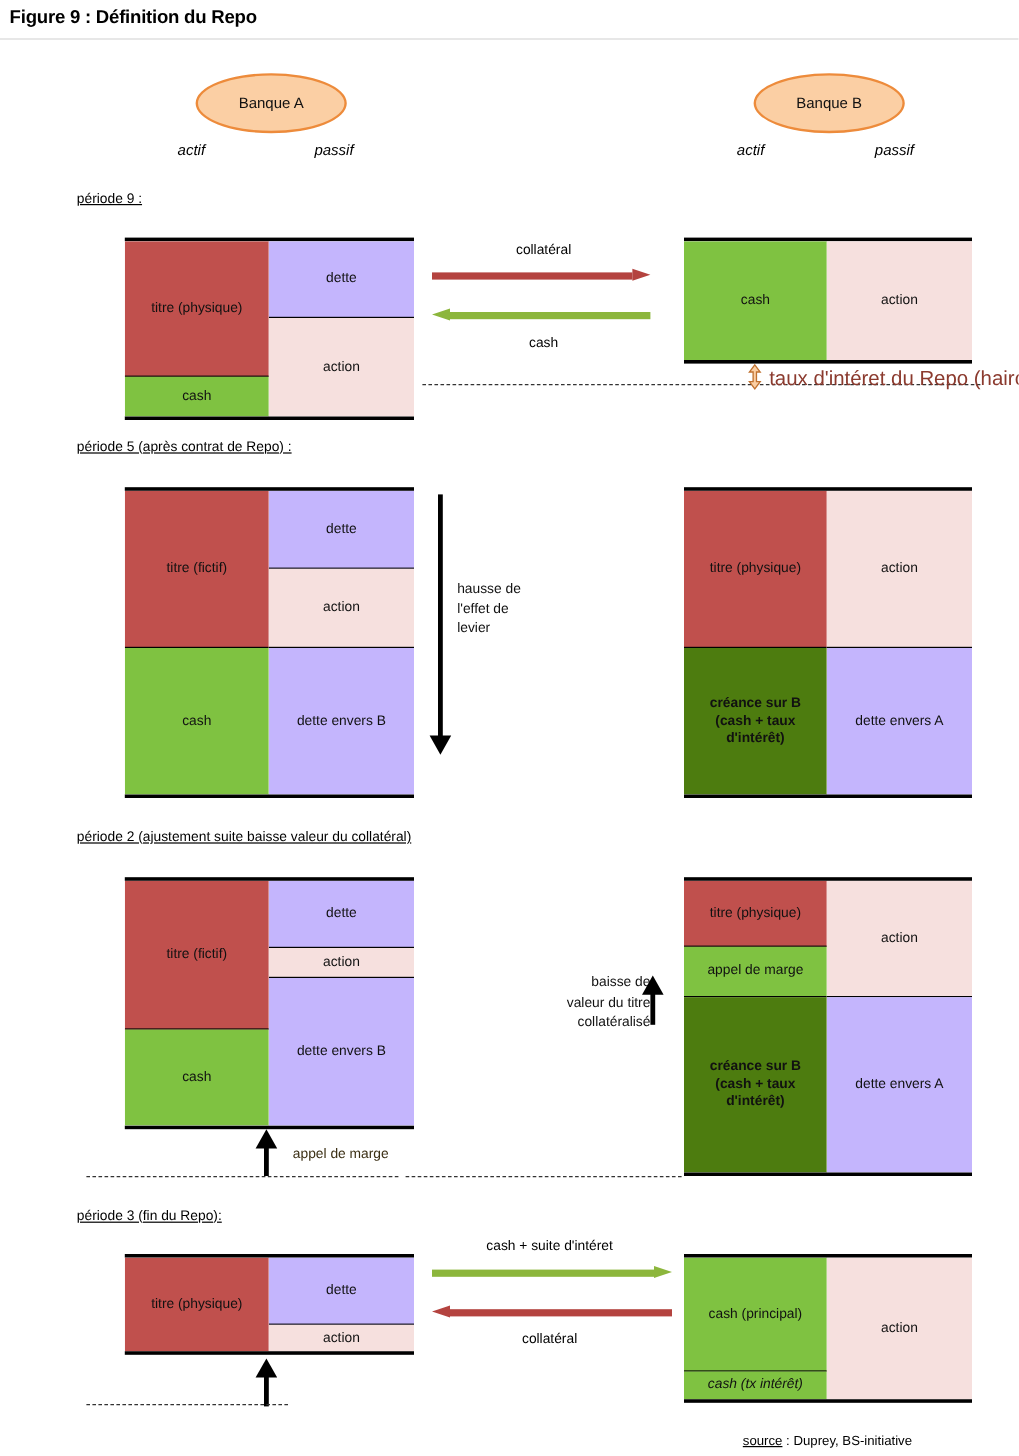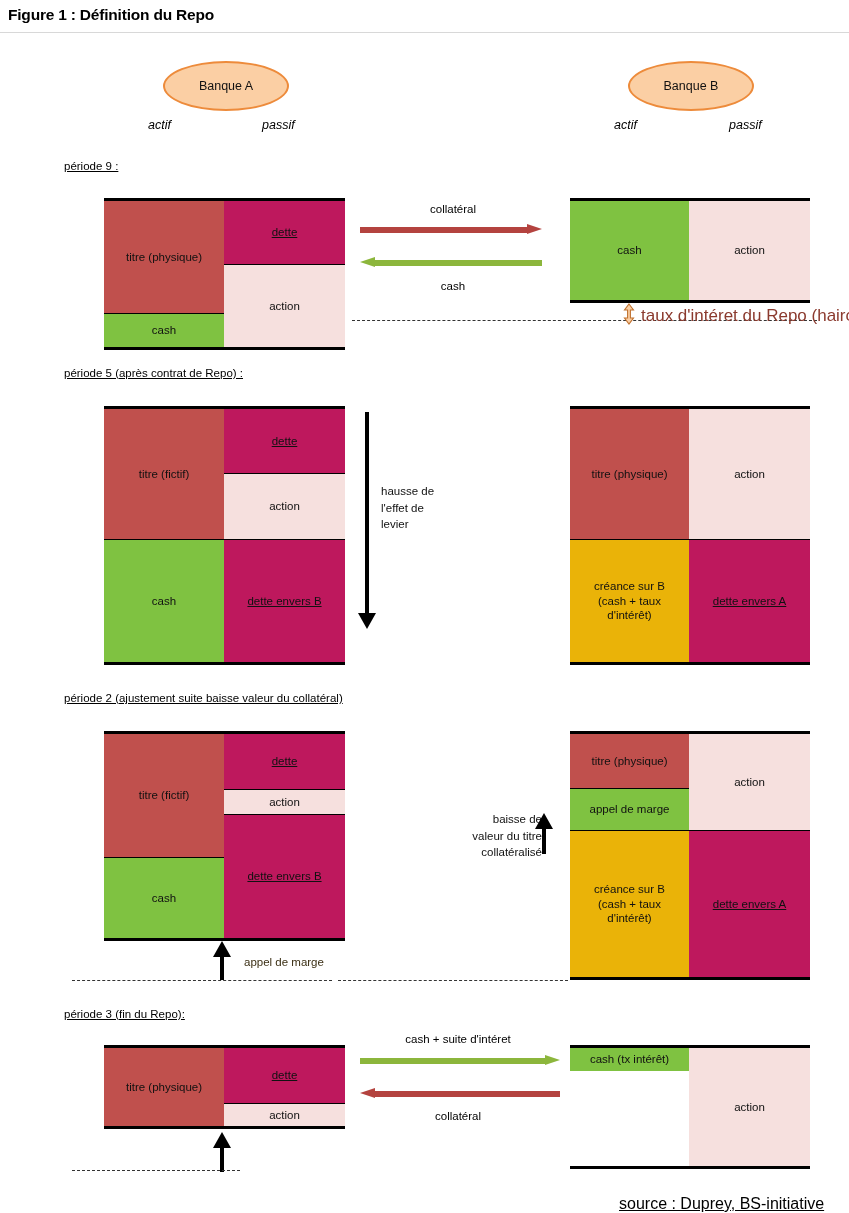--- a/index.html
+++ b/index.html
@@ -84,22 +84,22 @@
     color: #111;
     line-height: 1.25;
     overflow: hidden;
     border-bottom: 1.3px solid #000;
   }
   .cell.last { border-bottom: none; }
 
   
   .c-titre   { background: #C0504D; }
   .c-cash    { background: #7FC241; }
-  .c-creance { background: #eab308; }
-  .c-dette   { background: #be185d; text-decoration: underline; }
+  .c-creance { background: #4d7c0f; font-weight: bold; }
+  .c-dette   { background: #c4b5fd; }
   .c-action  { background: #F6E0DE; }
 
   
   .arrow-h { height: 11px; }
   .arrow-h .shaft {
     position: absolute; top: 2.5px; height: 6px;
   }
   .arrow-h .head {
     position: absolute; top: 0px;
     width: 0; height: 0;
@@ -144,32 +144,31 @@
   }
 
   .note-text {
     font-size: 11.5px;
     line-height: 1.45;
     color: #111;
   }
   .note-text.brown { color: #3B2F14; }
 
   #source {
-    font-size: 16px;
-    white-space: nowrap;
-    text-decoration: underline;
+    font-size: 11px;
+    white-space: nowrap;
   }
   #source .u { text-decoration: underline; }
 </style>
 </head>
 <body>
 
 <div id="page">
 
-  <div class="abs" id="fig-title">Figure 1 : Définition du Repo</div>
+  <div class="abs" id="fig-title">Figure 9 : Définition du Repo</div>
   <div class="abs" id="title-rule"></div>
 
   <div class="abs bank-ellipse" style="left:163px; top:61px;">
     <span>Banque A</span>
   </div>
   <div class="abs side-label" style="left:148px; top:118px;">actif</div>
   <div class="abs side-label" style="left:262px; top:118px;">passif</div>
 
   <div class="abs bank-ellipse" style="left:628px; top:61px;">
     <span>Banque B</span>
@@ -313,21 +312,22 @@
   </div>
 
   <div class="abs arrow-h" style="left:360px; top:1088px; width:200px;">
     <div class="shaft red-fill" style="left:15px; width:185px;"></div>
     <div class="head" style="left:0px; border-right:15px solid #B4433F; border-left:none;"></div>
   </div>
   <div class="abs arrow-caption" style="left:383px; top:1110px; width:150px;">collatéral</div>
 
   <div class="abs bs" style="left:570px; top:1045px; width:240px; height:124px;">
     <div class="bs-col" style="width:119px;">
-      <div class="cell c-cash last" style="height:23px;">cash (tx intérêt)</div>
+      <div class="cell c-cash" style="height:95px;">cash (principal)</div>
+      <div class="cell c-cash last" style="height:23px;font-style:italic;">cash (tx intérêt)</div>
     </div>
     <div class="bs-col" style="width:121px;">
       <div class="cell c-action last" style="height:118px;">action</div>
     </div>
   </div>
 
   <div class="abs" id="source" style="left:619px; top:1195px;">
     <span class="u">source</span><span> : Duprey, BS-initiative</span>
   </div>
 

